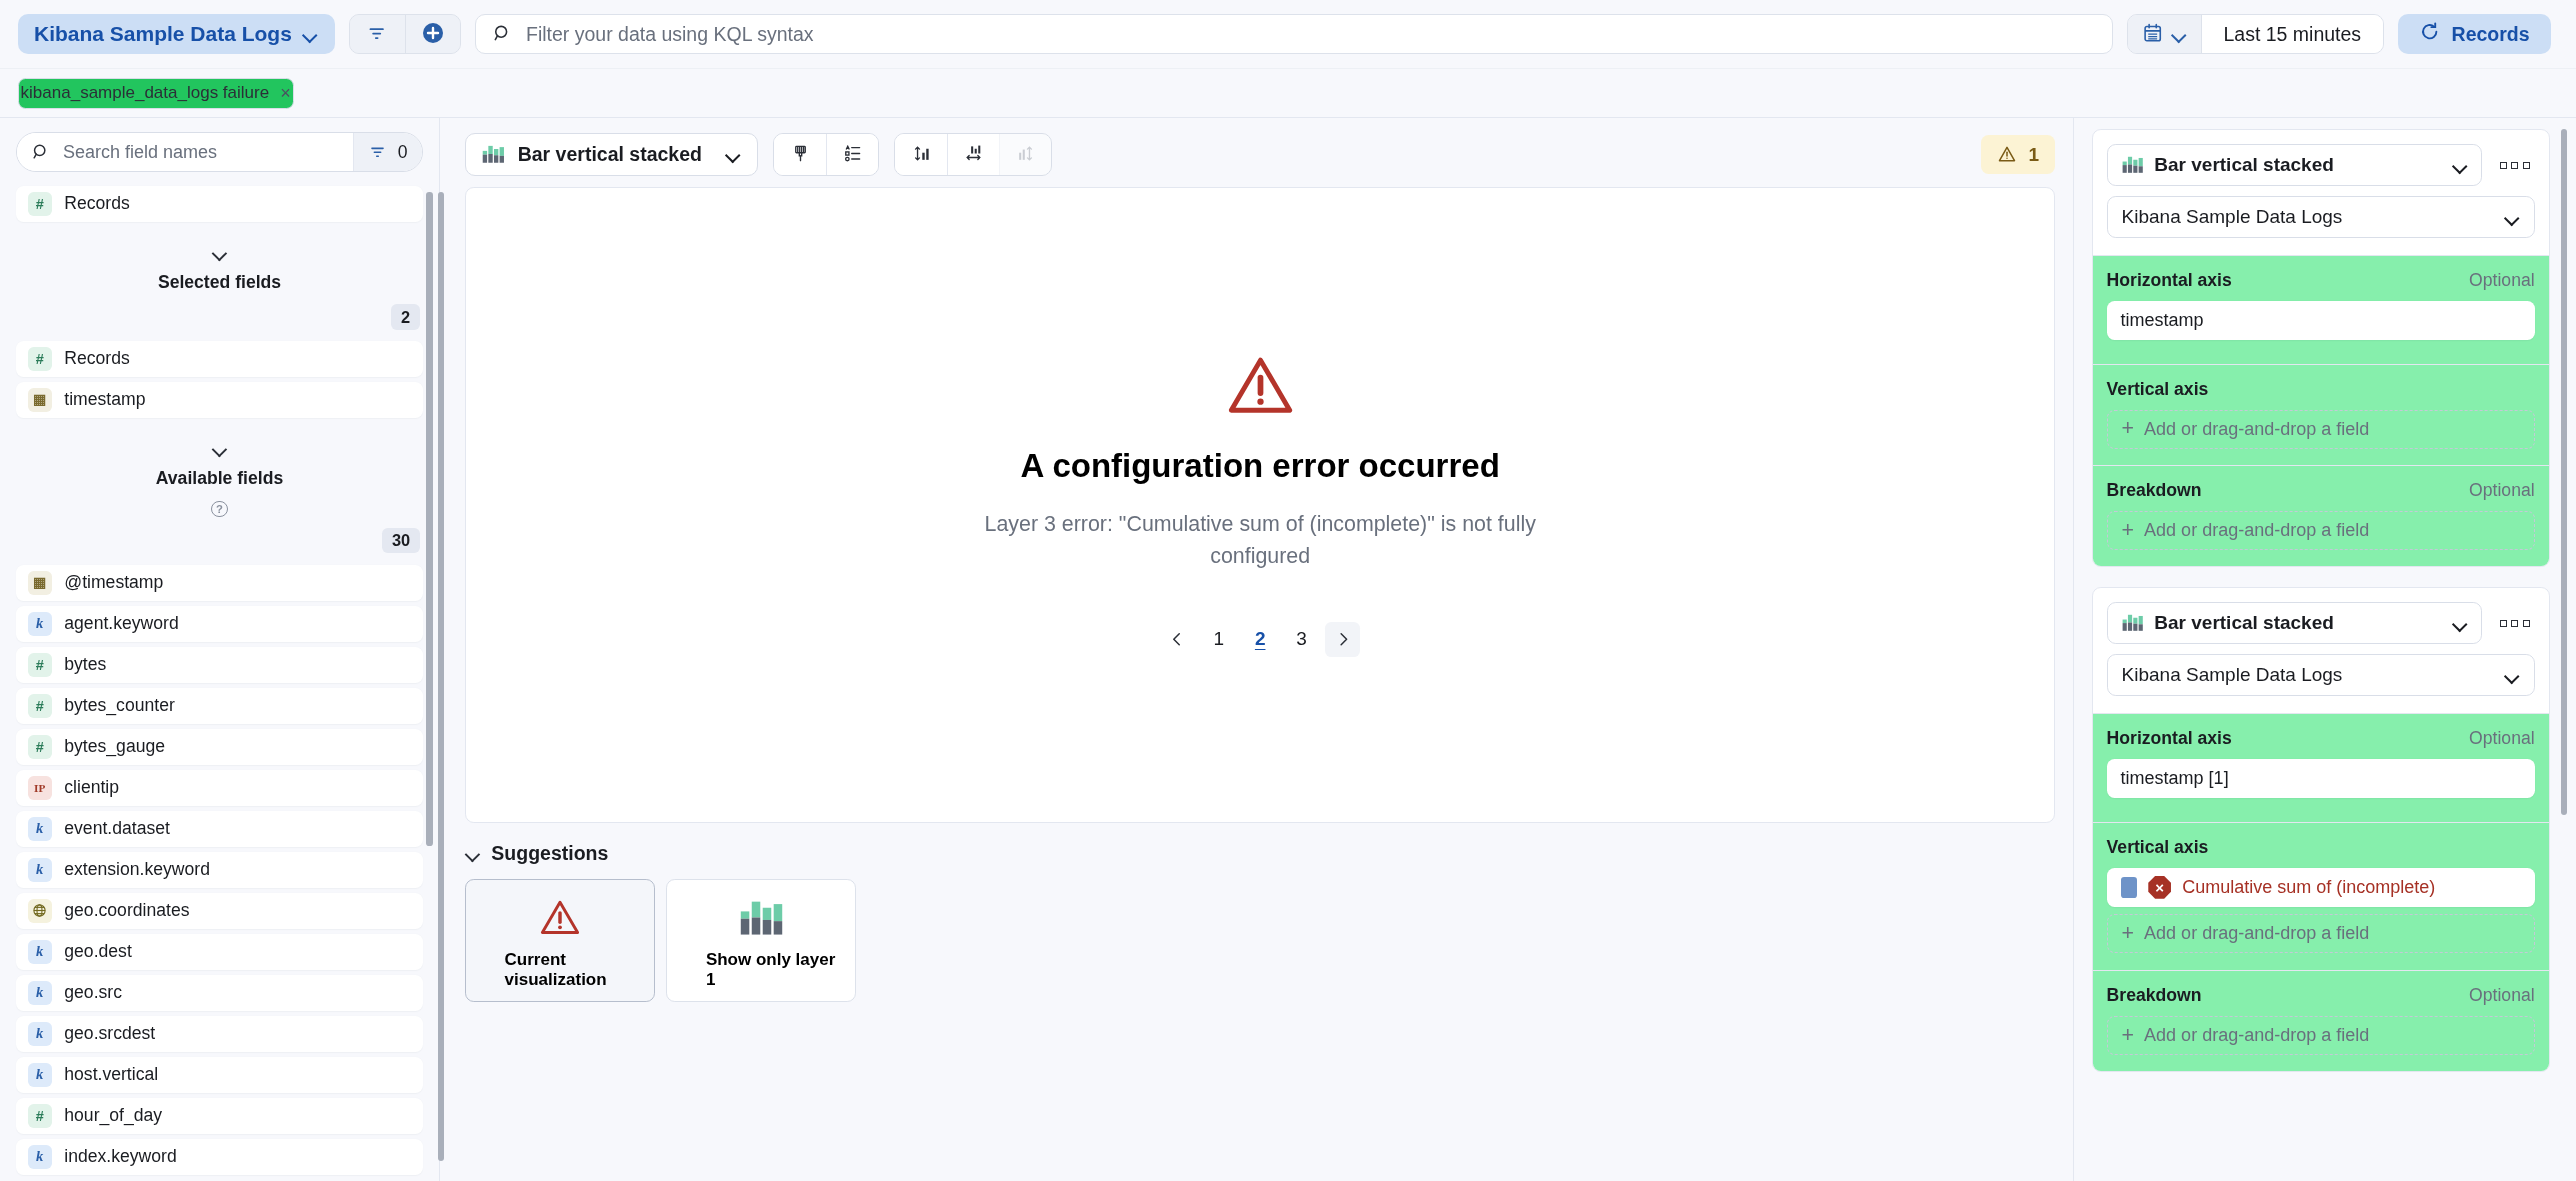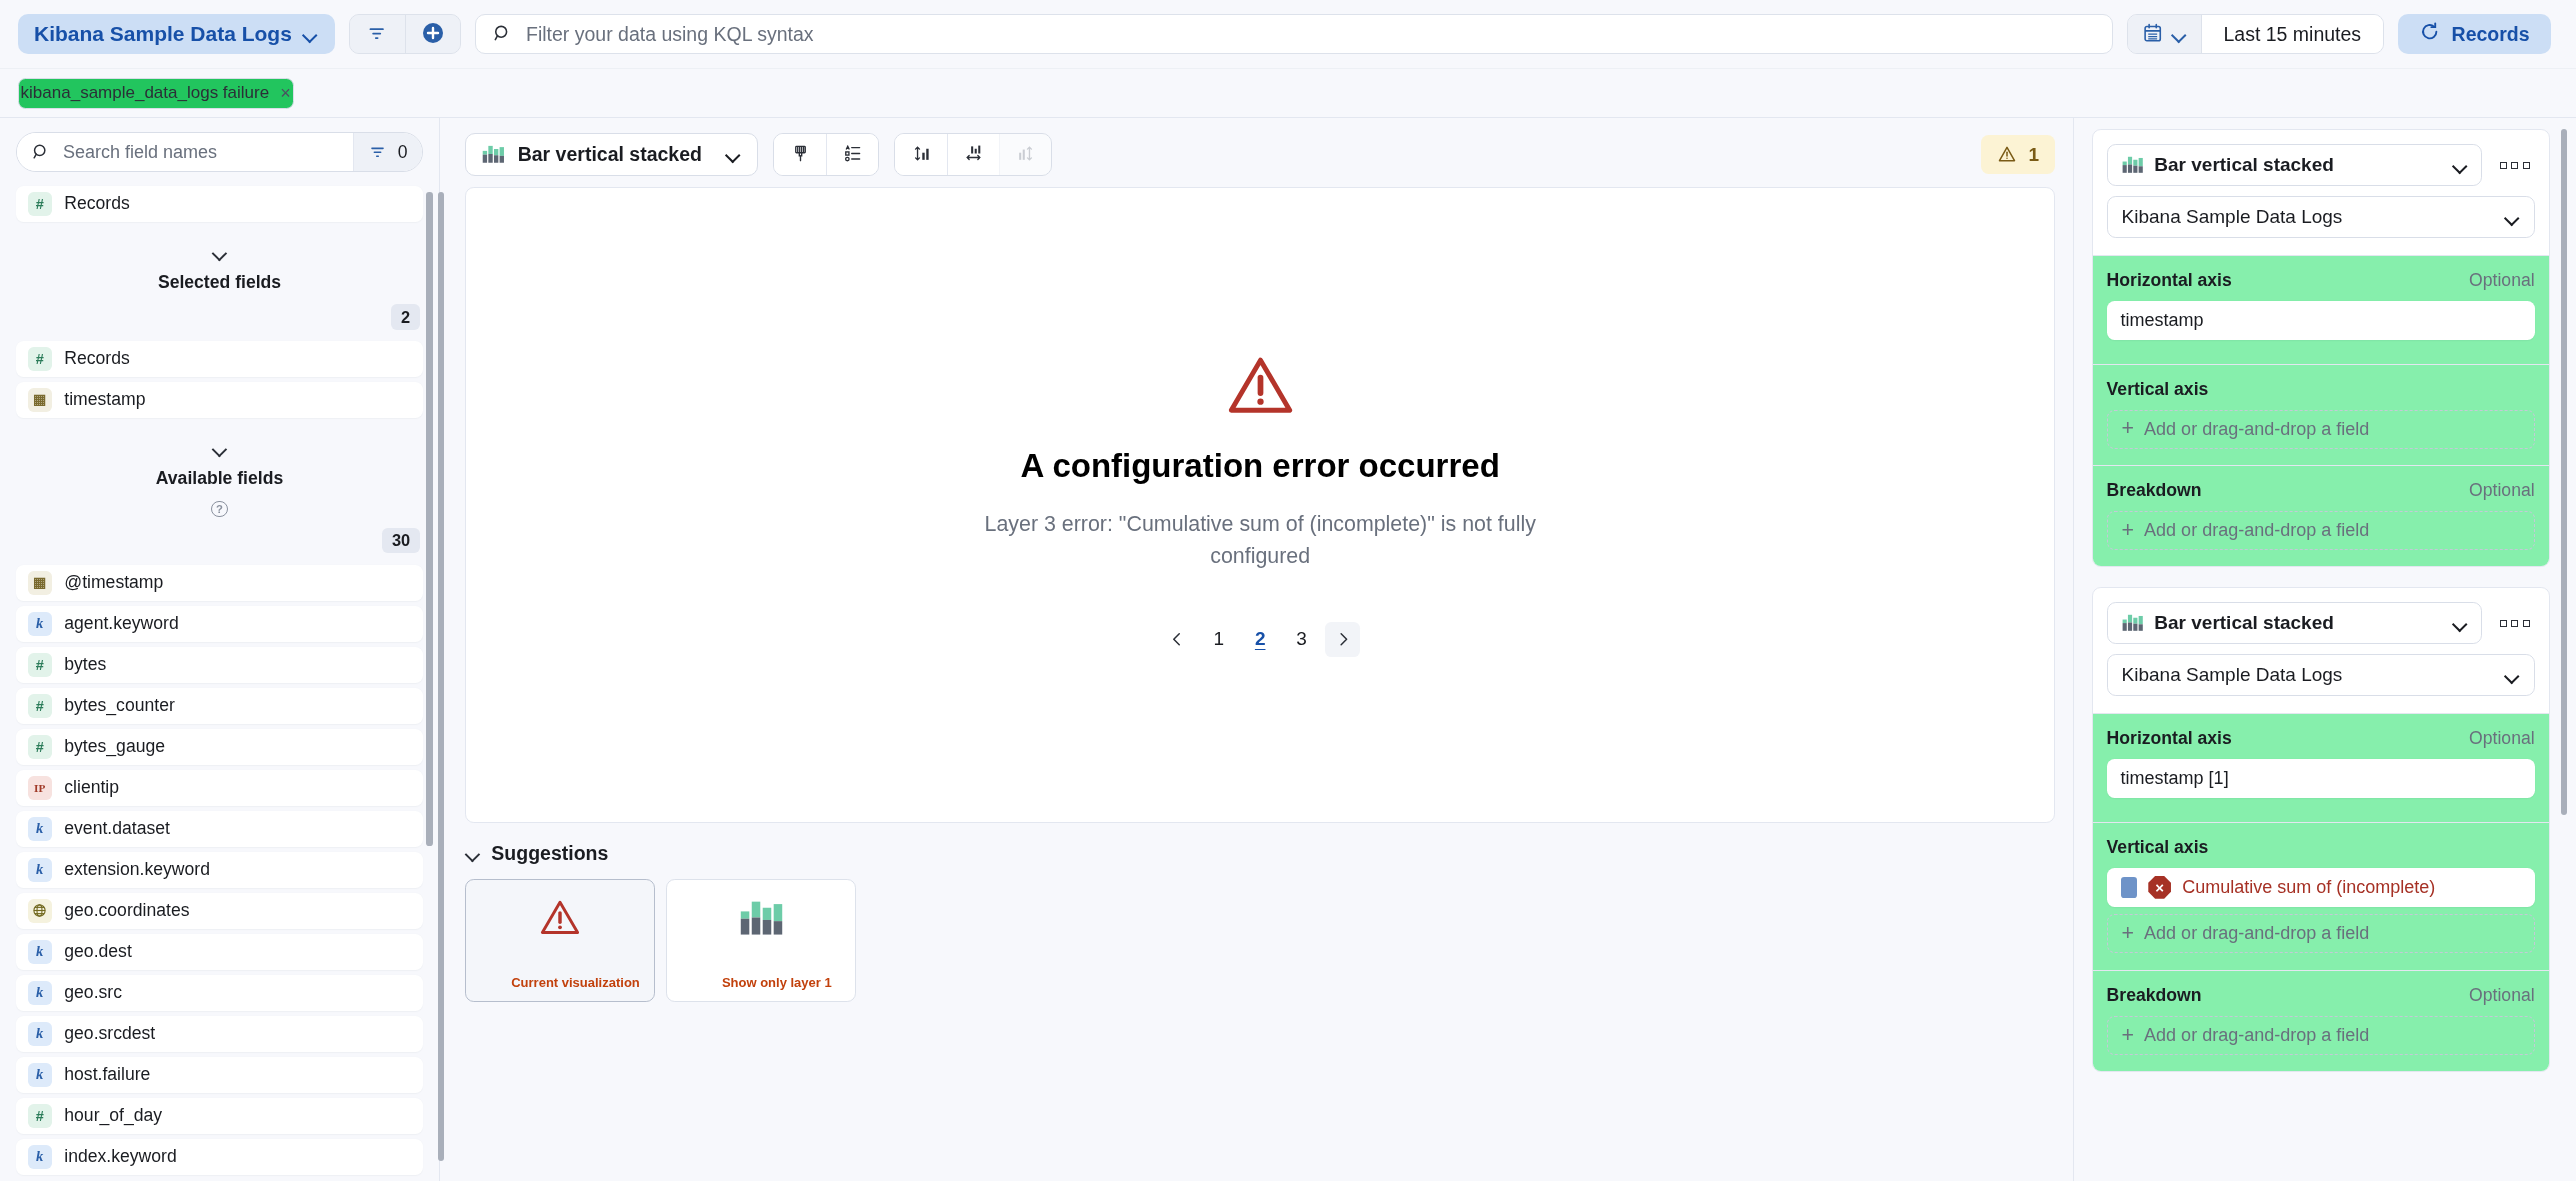--- a/index.html
+++ b/index.html
@@ -224,21 +224,21 @@
   .sugg-head { display: flex; align-items: center; gap: 11.3px; }
   .sugg-head .stitle { font-size: 19.5px; font-weight: 700; color: #1A1C21; }
   .sugg-list { display: flex; gap: 11.3px; margin-top: 14px; }
   .sugg-card {
     width: 190px; height: 123px; border-radius: 8.8px;
     background: #fff; border: 0.6px solid #DDE2EB;
     display: flex; flex-direction: column; align-items: center;
     justify-content: space-between; padding: 17.6px 7.6px 11.3px 7.6px; cursor: pointer;
   }
   .sugg-card.selected { background: #F4F6FA; border-color: #B6BECD; }
-  .sugg-card .clabel { font-size: 13px; font-weight: 700; color: #c2410c; margin-left: 31px; }
+  .sugg-card .clabel { font-size: 17px; font-weight: 700; color: #000000; margin-left: 31px; }
 
   
   .configpanel {
     width: 503px; flex: none; background: #F7F8FC;
     border-left: 0.6px solid #E3E7F0;
     position: relative; overflow: hidden; padding: 11.3px 26.4px 0 17.6px;
   }
   .layer-card {
     background: #fff; border: 0.6px solid #E3E7F0; border-radius: 8.8px;
     overflow: hidden; margin-bottom: 20px;
@@ -479,21 +479,21 @@
       <div class="field-row">
         <span class="ftype string">k</span>
         <span class="fname">geo.src</span>
       </div>
       <div class="field-row">
         <span class="ftype string">k</span>
         <span class="fname">geo.srcdest</span>
       </div>
       <div class="field-row">
         <span class="ftype string">k</span>
-        <span class="fname">host.failure</span>
+        <span class="fname">host.vertical</span>
       </div>
       <div class="field-row">
         <span class="ftype number">#</span>
         <span class="fname">hour_of_day</span>
       </div>
       <div class="field-row">
         <span class="ftype string">k</span>
         <span class="fname">index.keyword</span>
       </div>
     </div>

